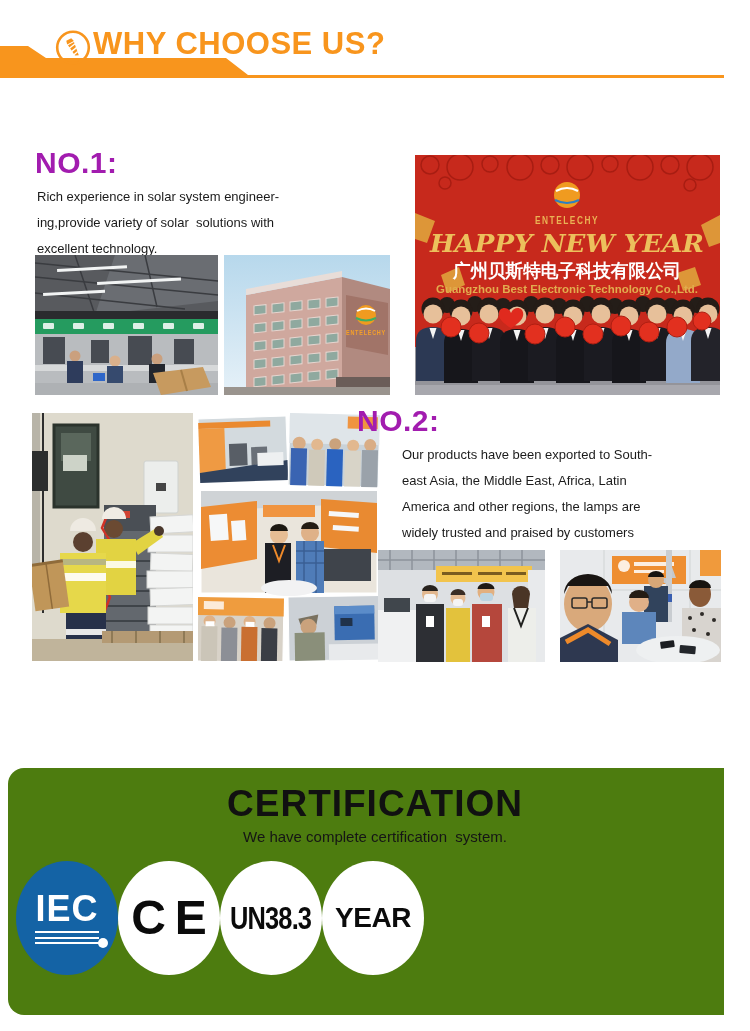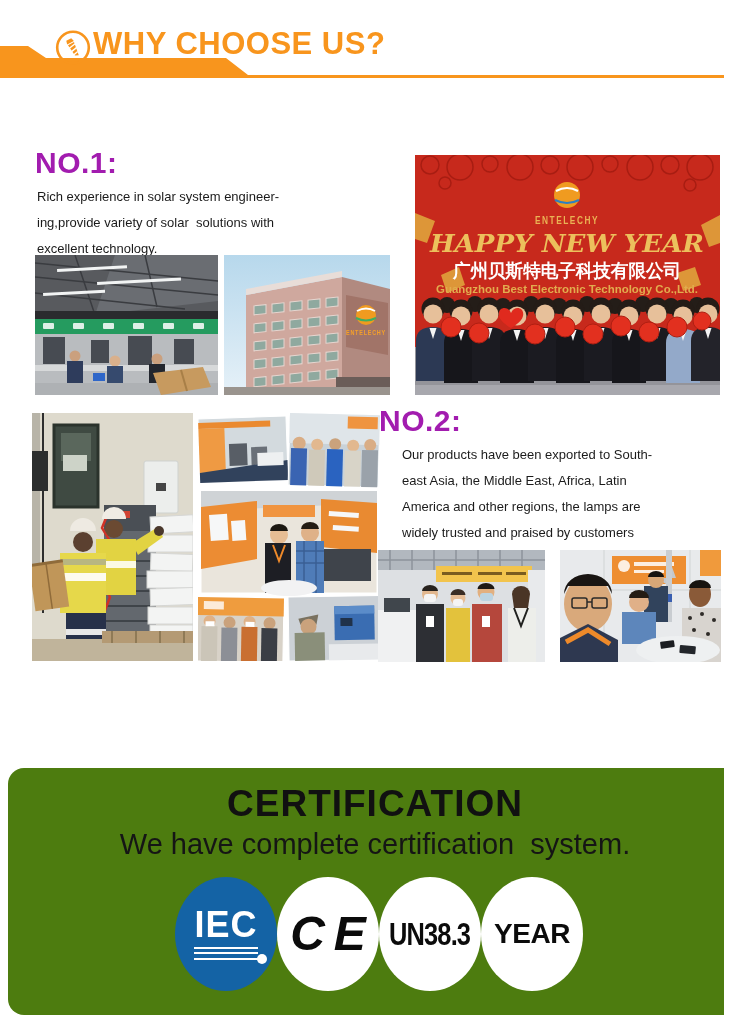--- a/index.html
+++ b/index.html
@@ -5,30 +5,30 @@
   html,body{margin:0;padding:0;background:#fff;}
   .page{position:relative;width:724px;height:1031px;background:#fff;overflow:hidden;
         font-family:"Liberation Sans","DejaVu Sans",sans-serif;}
   .abs{position:absolute;}
   .page-title{margin:0;font-size:31px;font-weight:bold;letter-spacing:.5px;color:#F8951D;white-space:nowrap;}
   .no-heading{margin:0;font-size:30px;font-weight:bold;color:#a21caf;letter-spacing:.5px;}
   .no-body{margin:0;font-size:13px;line-height:26px;color:#1b1b1b;white-space:pre-wrap;}
   .photo{display:block;}
   .cert{left:8px;top:768px;width:734px;height:247px;background:#4d7c0f;border-radius:16px;text-align:center;}
   .cert-title{margin:15px 0 0;font-size:37px;font-weight:bold;letter-spacing:1px;color:#111;}
-  .cert-sub{margin:3px 0 0;font-size:29px;color:#151515;white-space:pre-wrap;}
-  .badges{display:flex;justify-content:center;align-items:center;margin-top:16px;margin-left:8px;}
+  .cert-sub{margin:3px 0 0;font-size:15px;color:#151515;white-space:pre-wrap;}
+  .badges{display:flex;align-items:center;margin-top:16px;margin-left:8px;}
   .badge{width:102px;height:114px;border-radius:50%;background:#fff;display:flex;flex-direction:column;
          align-items:center;justify-content:center;color:#0b0b0b;flex:0 0 auto;}
   .badge-iec{background:#1463A5;color:#fff;}
   .iec-label{font-size:36px;font-weight:bold;letter-spacing:1px;line-height:1;}
   .iec-lines{width:64px;height:15px;margin-top:4px;position:relative;
              background:repeating-linear-gradient(to bottom,#fff 0 2px,transparent 2px 5.5px);}
   .iec-lines::after{content:"";position:absolute;right:-9px;bottom:-2px;width:10px;height:10px;border-radius:50%;background:#fff;}
-  .ce-label{font-size:48px;font-weight:bold;letter-spacing:9px;margin-right:-9px;line-height:1;font-style:italic;}
+  .ce-label{font-size:48px;font-weight:bold;letter-spacing:9px;margin-right:-9px;line-height:1;}
   .un-label{font-size:31px;font-weight:bold;transform:scaleX(.82);letter-spacing:-1px;line-height:1;}
   .msds-label{font-size:28px;font-weight:bold;letter-spacing:-.5px;line-height:1;}
 </style>
 </head>
 <body>
 
 <div class="page">
 
   <svg class="abs" style="left:0;top:0" width="750" height="85" viewBox="0 0 750 85">
     <polygon points="0,46 28,46 46,58 226,58 248,75 747,75 747,78 0,78" fill="#F8951D"></polygon>
@@ -363,21 +363,21 @@
       <rect x="46" y="10" width="40" height="34" fill="#3a6db2"></rect>
       <rect x="46" y="10" width="40" height="8" fill="#5b8cc9"></rect>
       <rect x="52" y="22" width="12" height="8" fill="#20324a"></rect>
       <polygon points="10,22 30,18 28,28 12,28" fill="#7a7260"></polygon>
       <circle cx="20" cy="30" r="8" fill="#caa27c"></circle>
       <rect x="6" y="36" width="30" height="28" fill="#8a8f7a"></rect>
       <rect x="40" y="48" width="52" height="16" fill="#e8eaec"></rect>
     </g>
   </svg>
 
-  <h2 class="abs no-heading" style="left:379px;top:404px">NO.2:</h2>
+  <h2 class="abs no-heading" style="left:357px;top:404px">NO.2:</h2>
   <p class="abs no-body" style="left:402px;top:442px;width:360px">Our products have been exported to South-
 east Asia, the Middle East, Africa, Latin
 America and other regions, the lamps are
 widely trusted and praised by customers
 friends.</p>
 
   <svg class="abs photo" style="left:378px;top:550px" width="167" height="112" viewBox="0 0 167 112">
     <rect width="167" height="112" fill="#dde0e3"></rect>
     <rect width="167" height="20" fill="#b2b8bf"></rect>
     <g stroke="#8d939b" stroke-width="1.5">

